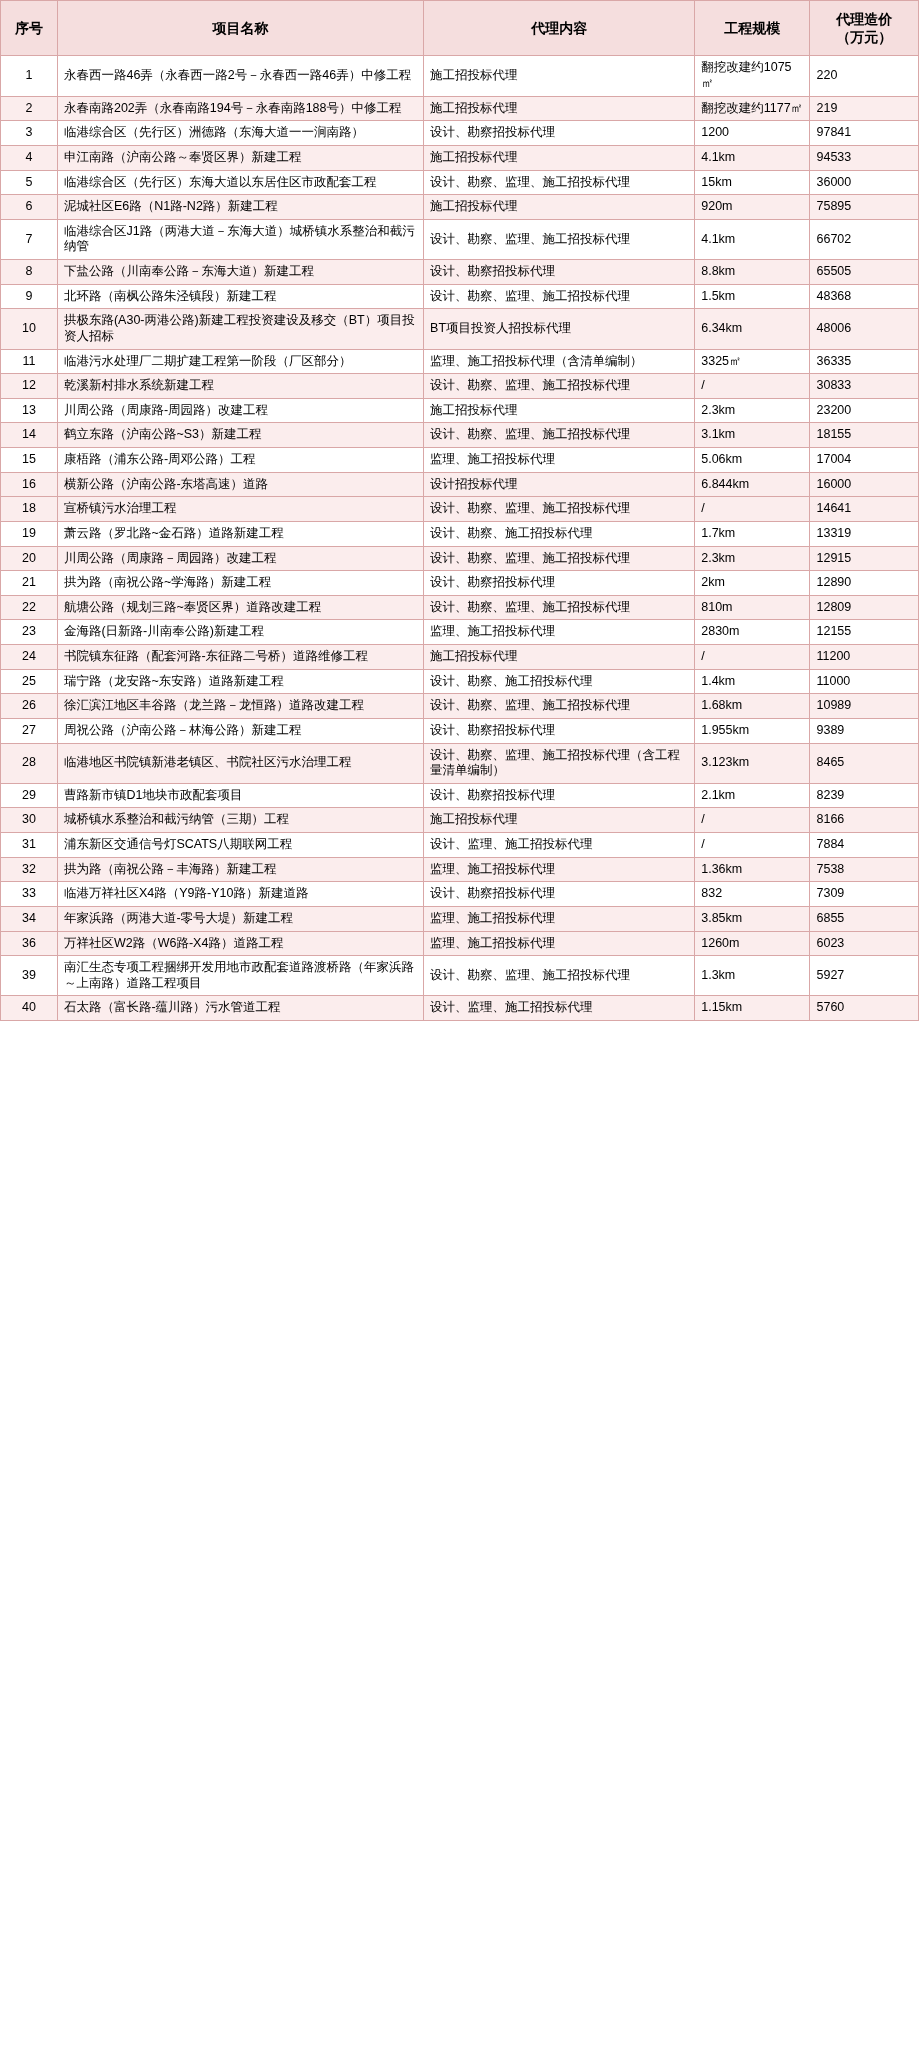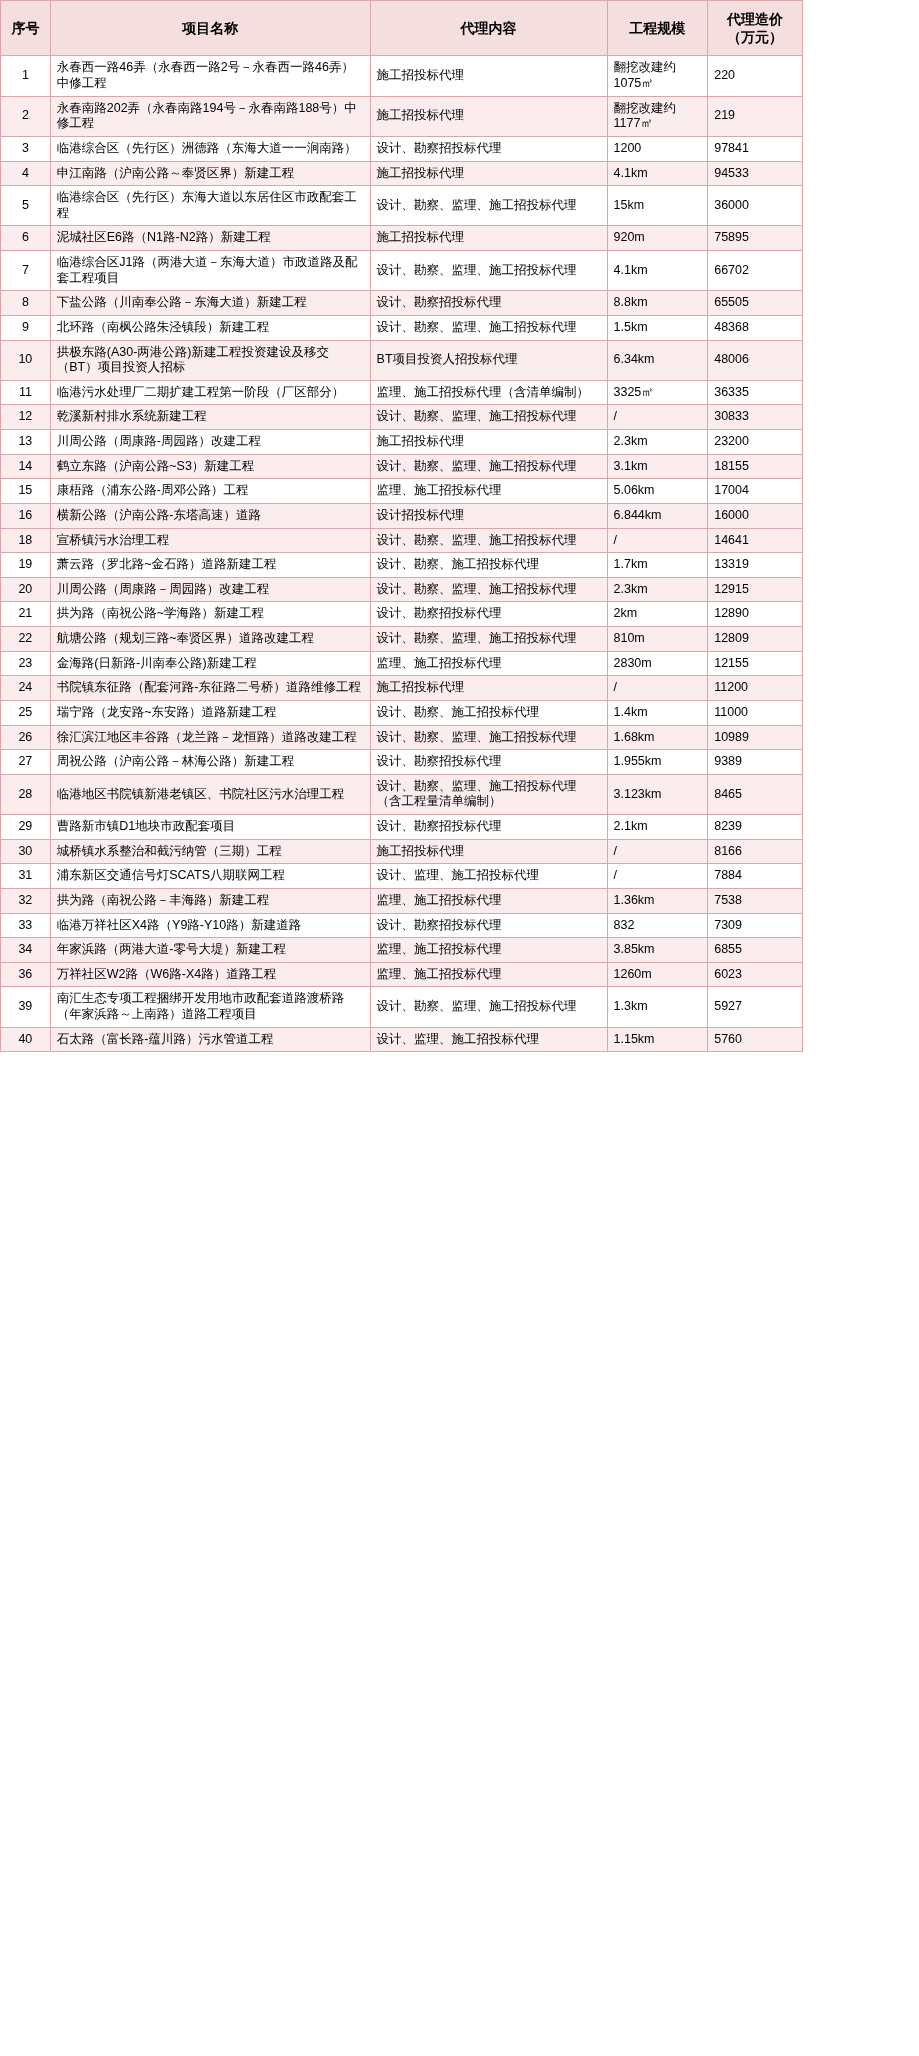--- a/index.html
+++ b/index.html
@@ -6,21 +6,21 @@
     margin: 0;
     padding: 0;
     background: #ffffff;
   }
   body {
     width: 919px;
     font-family: "Liberation Sans", "DejaVu Sans", sans-serif;
   }
   table.data-table {
     border-collapse: collapse;
-    width: 803px;
+    width: 919px;
     table-layout: fixed;
   }
   table.data-table th,
   table.data-table td {
     border: 1px solid #d9a7a7;
     padding: 4px 6px;
     font-size: 12.5px;
     line-height: 1.25;
     color: #000000;
     vertical-align: middle;
@@ -120,21 +120,21 @@
       </tr>
       <tr class="even">
         <td class="idx">6</td>
         <td class="name">泥城社区E6路（N1路-N2路）新建工程</td>
         <td class="agent">施工招投标代理</td>
         <td class="scale">920m</td>
         <td class="cost">75895</td>
       </tr>
       <tr class="odd">
         <td class="idx">7</td>
-        <td class="name">临港综合区J1路（两港大道－东海大道）市政道路及配套工程项目</td>
+        <td class="name">临港综合区J1路（两港大道－东海大道）城桥镇水系整治和截污纳管</td>
         <td class="agent">设计、勘察、监理、施工招投标代理</td>
         <td class="scale">4.1km</td>
         <td class="cost">66702</td>
       </tr>
       <tr class="even">
         <td class="idx">8</td>
         <td class="name">下盐公路（川南奉公路－东海大道）新建工程</td>
         <td class="agent">设计、勘察招投标代理</td>
         <td class="scale">8.8km</td>
         <td class="cost">65505</td>

